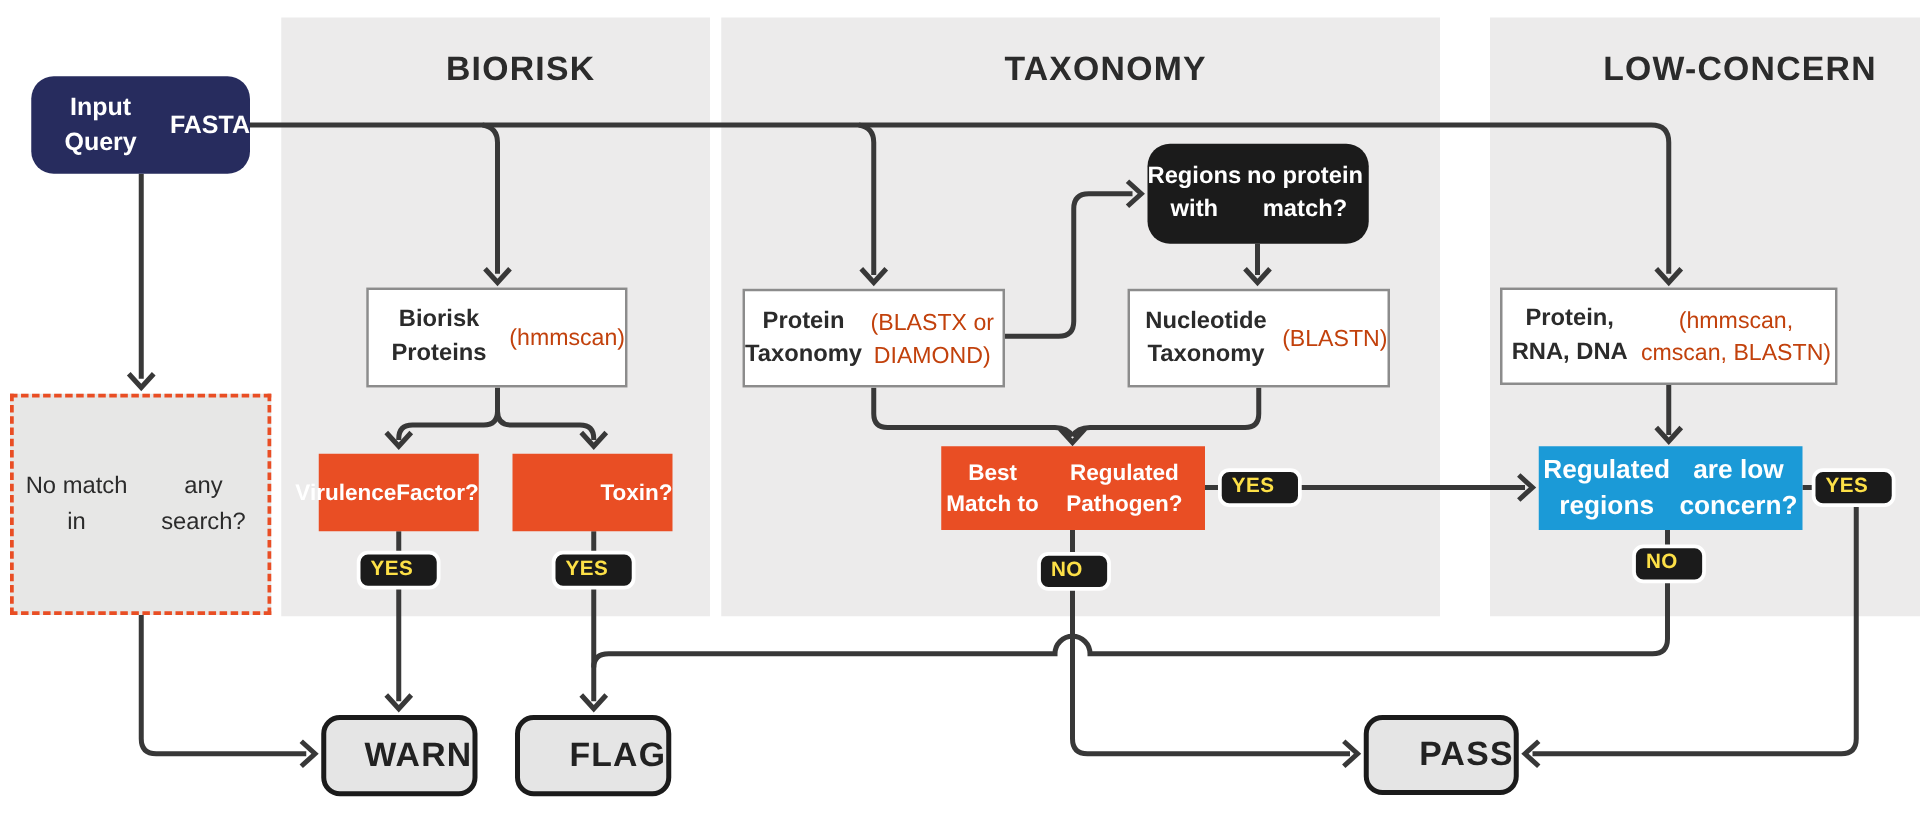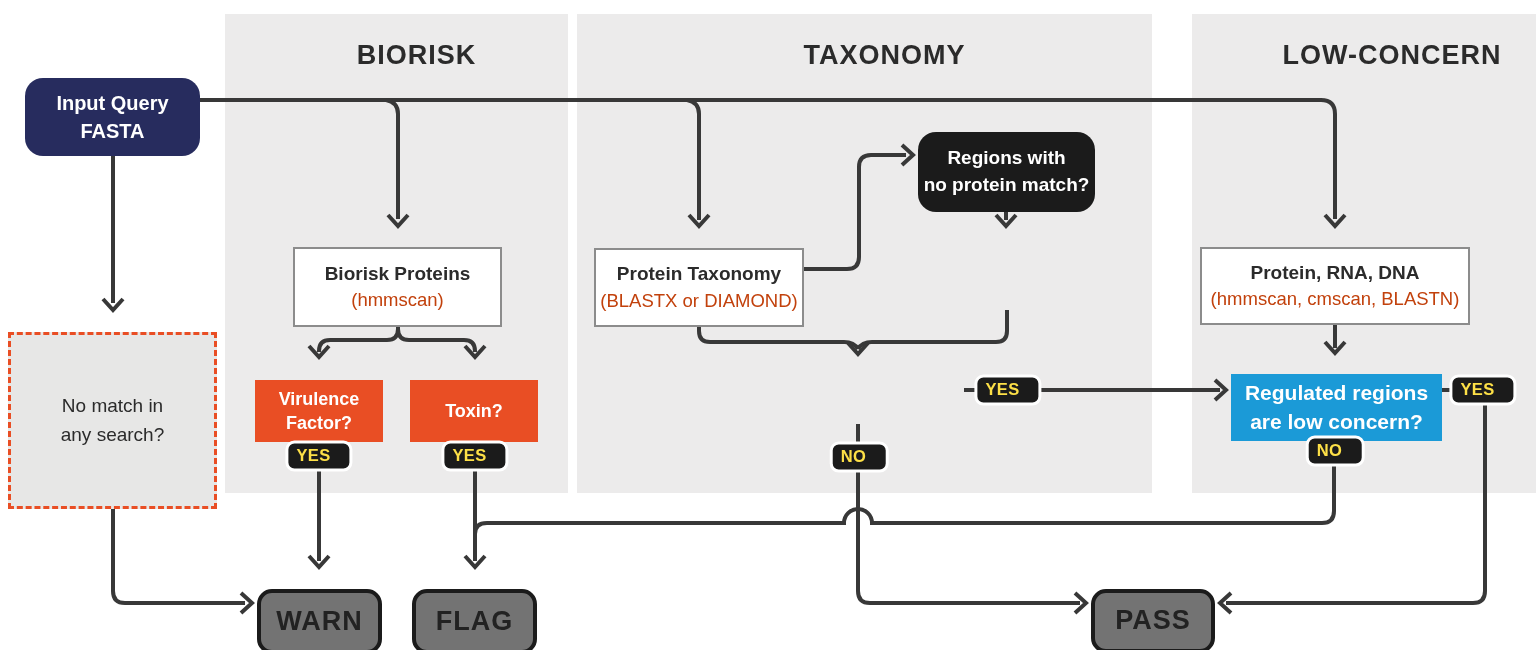--- a/index.html
+++ b/index.html
@@ -12,33 +12,33 @@
   .stage{position:relative;width:1536px;height:650px;background:#ffffff;overflow:hidden;}
 
   .panel{position:absolute;top:14px;height:479px;background:var(--panel);z-index:0;}
   .panel-title{position:absolute;top:26px;left:0;width:100%;text-align:center;
     font-size:27px;font-weight:700;color:var(--dark-text);letter-spacing:1px;padding-left:40px;}
 
   svg.wires{position:absolute;left:0;top:0;z-index:1;}
   svg.wires path{fill:none;stroke:var(--line);stroke-width:4;}
   svg.wires path.ah{stroke-linejoin:miter;}
 
-  .node{position:absolute;z-index:2;display:flex;flex-direction:column;justify-content:center;
-    align-items:center;text-align:center;line-height:1.4;margin-top:17px;}
+  .node{position:absolute;z-index:2;display:flex;flex-direction:row;justify-content:flex-end;
+    align-items:center;text-align:center;line-height:1.4;}
   .node-rounded{border-radius:18px;color:#fff;font-weight:700;font-size:20px;}
   .node-input{background:var(--navy);}
   .node-black{background:var(--black-node);font-size:19px;}
   .node-white{background:#fff;border:2.5px solid var(--box-border);color:var(--dark-text);}
   .node-white .title{font-weight:700;font-size:19px;color:var(--dark-text);}
   .node-white .subtitle{font-weight:400;font-size:18.5px;color:#c2410c;}
   .node-orange{background:var(--orange);color:#fff;font-weight:700;font-size:18px;line-height:1.35;}
   .node-blue{background:var(--blue);color:#fff;font-weight:700;font-size:21px;line-height:1.35;}
   .node-dashed{background:#e7e7e6;border:3.5px dashed var(--orange);color:var(--dark-text);
     font-weight:400;font-size:19px;line-height:1.5;}
-  .node-outcome{background:#737373;border:4.5px solid var(--black-node);border-radius:15px;
+  .node-outcome{background:#e5e5e5;border:4.5px solid var(--black-node);border-radius:15px;
     color:#222;font-weight:700;font-size:27px;letter-spacing:1px;}
 
   .badge{position:absolute;z-index:3;transform:translate(-50%,-50%);
     background:var(--black-node);color:#fde047;border:3px solid #fff;border-radius:9px;
     font-weight:700;font-size:16.5px;letter-spacing:.4px;padding:2px 19px 3px 8px;line-height:1.2;}
   .ln-block{display:block;}
 </style>
 </head>
 <body>
 
@@ -118,26 +118,34 @@
 
   <div class="node node-orange" style="left:410px;top:363px;width:128px;height:62px;">
     <span class="ln-block">Toxin?</span>
   </div>
 
   <div class="node node-white" style="left:594px;top:231px;width:210px;height:79px;">
     <span class="title ln-block">Protein Taxonomy</span>
     <span class="subtitle ln-block">(BLASTX or DIAMOND)</span>
   </div>
 
+  <div class="node node-white" style="left:902px;top:231px;width:210px;height:79px;">
+    <span class="title ln-block">Nucleotide Taxonomy</span>
+    <span class="subtitle ln-block">(BLASTN)</span>
+  </div>
 
   <div class="node node-rounded node-black" style="left:918px;top:115px;width:177px;height:80px;">
     <span class="ln-block">Regions with</span>
     <span class="ln-block">no protein match?</span>
   </div>
 
+  <div class="node node-orange" style="left:753px;top:357px;width:211px;height:67px;">
+    <span class="ln-block">Best Match to</span>
+    <span class="ln-block">Regulated Pathogen?</span>
+  </div>
 
   <div class="node node-white" style="left:1200px;top:230px;width:270px;height:78px;">
     <span class="title ln-block">Protein, RNA, DNA</span>
     <span class="subtitle ln-block">(hmmscan, cmscan, BLASTN)</span>
   </div>
 
   <div class="node node-blue" style="left:1231px;top:357px;width:211px;height:67px;">
     <span class="ln-block">Regulated regions</span>
     <span class="ln-block">are low concern?</span>
   </div>

